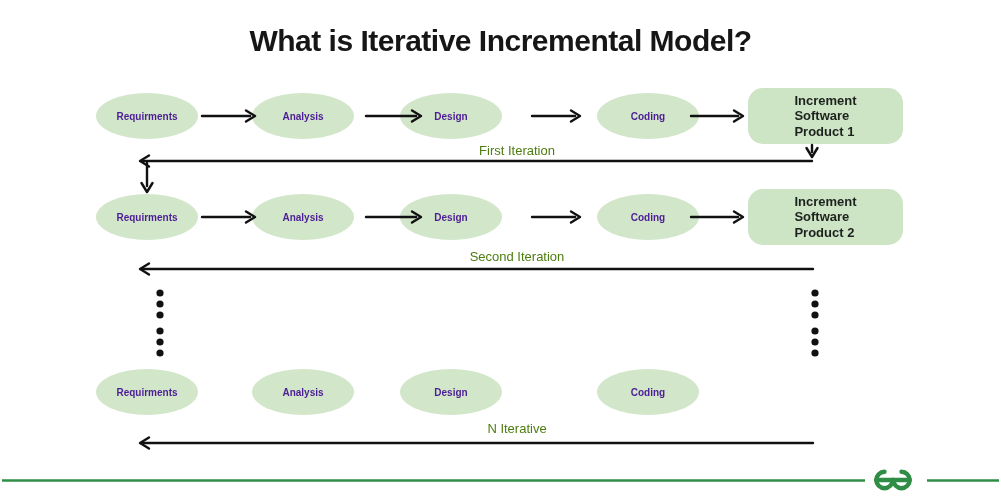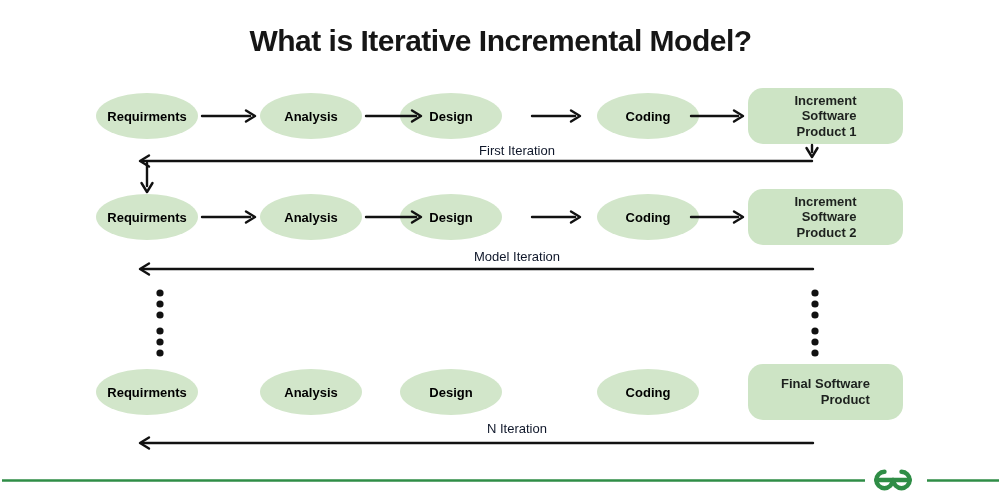--- a/index.html
+++ b/index.html
@@ -15,35 +15,35 @@
     font-family:"Liberation Sans",sans-serif;color:var(--text);
   }
   .title{
     position:absolute;left:0;top:24px;width:1001px;text-align:center;
     font-size:30px;font-weight:bold;letter-spacing:-0.5px;color:#161616;margin:0;
   }
   .ellipse{
     position:absolute;width:102px;height:46px;border-radius:50%;
     background:var(--ellipse-fill);
     display:flex;align-items:center;justify-content:center;
-    font-size:13px;font-weight:bold;color:#000000;text-align:center;
+    font-size:10px;font-weight:bold;color:#4c1d95;text-align:center;
   }
-  .c0{left:96px}.c1{left:260px}.c2{left:400px}.c3{left:597px}
+  .c0{left:96px}.c1{left:252px}.c2{left:400px}.c3{left:597px}
   .r0{top:93px}.r1{top:194px}.r2{top:369px}
   .box{
     position:absolute;left:748px;width:155px;height:56px;border-radius:15px;
     background:var(--box-fill);
     display:flex;align-items:center;justify-content:center;
-    font-size:13px;font-weight:bold;color:#1d211e;text-align:right;
+    font-size:13px;font-weight:bold;color:#1d211e;text-align:left;
     line-height:1.2;white-space:pre-line;
   }
   .b0{top:88px}.b1{top:189px}.b2{top:364px}
   .iter-label{
     position:absolute;left:377px;width:280px;text-align:center;
-    font-size:13px;font-weight:500;color:#0f172a;
+    font-size:13px;font-weight:500;color:#4d7c0f;
   }
   .il0{top:143px}.il1{top:249px}.il2{top:421px}
   svg.overlay{position:absolute;left:0;top:0;pointer-events:none;}
   .arrow-stroke{stroke:var(--arrow);stroke-width:2.4;fill:none;stroke-linecap:round;stroke-linejoin:round;}
   .dot{fill:var(--arrow);}
   .footer-line{stroke:var(--brand-green);stroke-width:2.6;fill:none;}
   .logo-stroke{stroke:var(--brand-green);stroke-width:4.4;fill:none;stroke-linecap:round;stroke-linejoin:round;}
 </style>
 </head>
 <body>
@@ -65,26 +65,24 @@
   <div class="ellipse r1 c2">Design</div>
   <div class="ellipse r1 c3">Coding</div>
   <div class="box b1">Increment
 Software
 Product 2</div>
 
   <div class="ellipse r2 c0">Requirments</div>
   <div class="ellipse r2 c1">Analysis</div>
   <div class="ellipse r2 c2">Design</div>
   <div class="ellipse r2 c3">Coding</div>
-  <div class="box b2">Final Software
-Product</div>
 
   <div class="iter-label il0">First Iteration</div>
-  <div class="iter-label il1">Model Iteration</div>
-  <div class="iter-label il2">N Iteration</div>
+  <div class="iter-label il1">Second Iteration</div>
+  <div class="iter-label il2">N Iterative</div>
 
   <svg class="overlay" width="1001" height="501" viewBox="0 0 1001 501">
 
     <g>
       <line class="arrow-stroke" x1="202" y1="116" x2="250" y2="116"></line>
         <path class="arrow-stroke" d="M246,110.5 L255,116 L246,121.5"></path>
       <line class="arrow-stroke" x1="366" y1="116" x2="416" y2="116"></line>
         <path class="arrow-stroke" d="M412,110.5 L421,116 L412,121.5"></path>
       <line class="arrow-stroke" x1="532" y1="116" x2="575" y2="116"></line>
         <path class="arrow-stroke" d="M571,110.5 L580,116 L571,121.5"></path>

